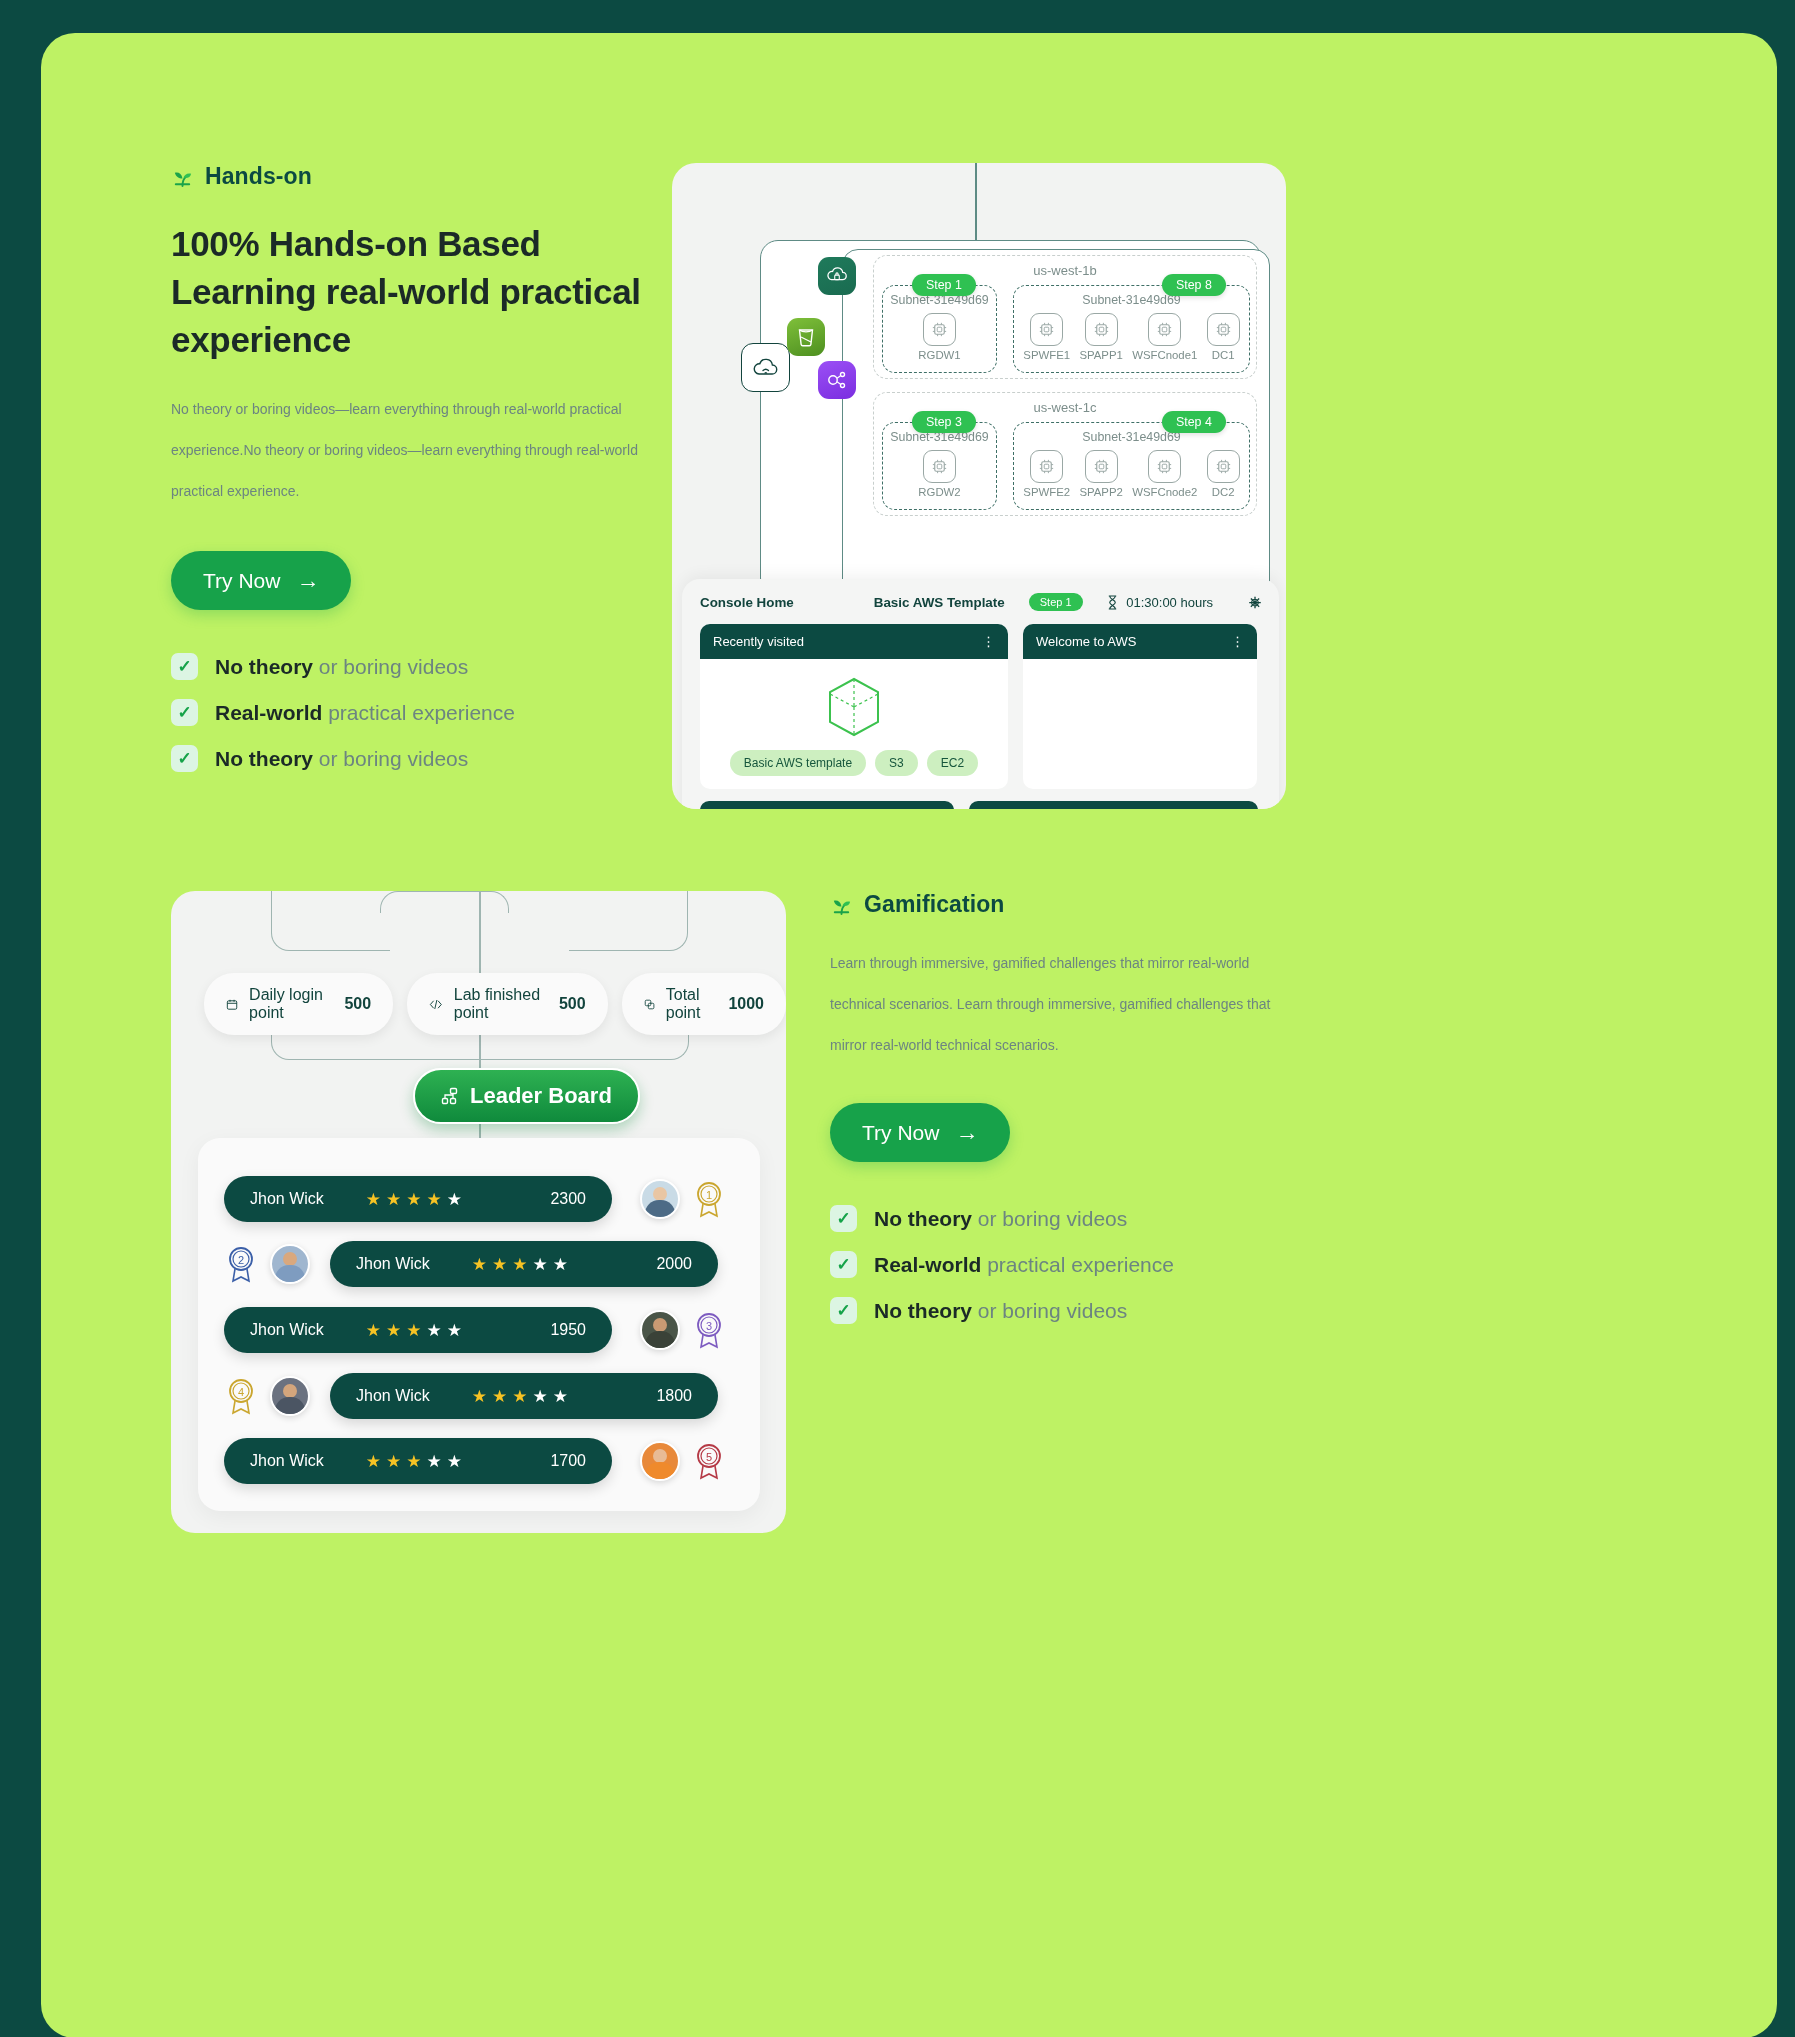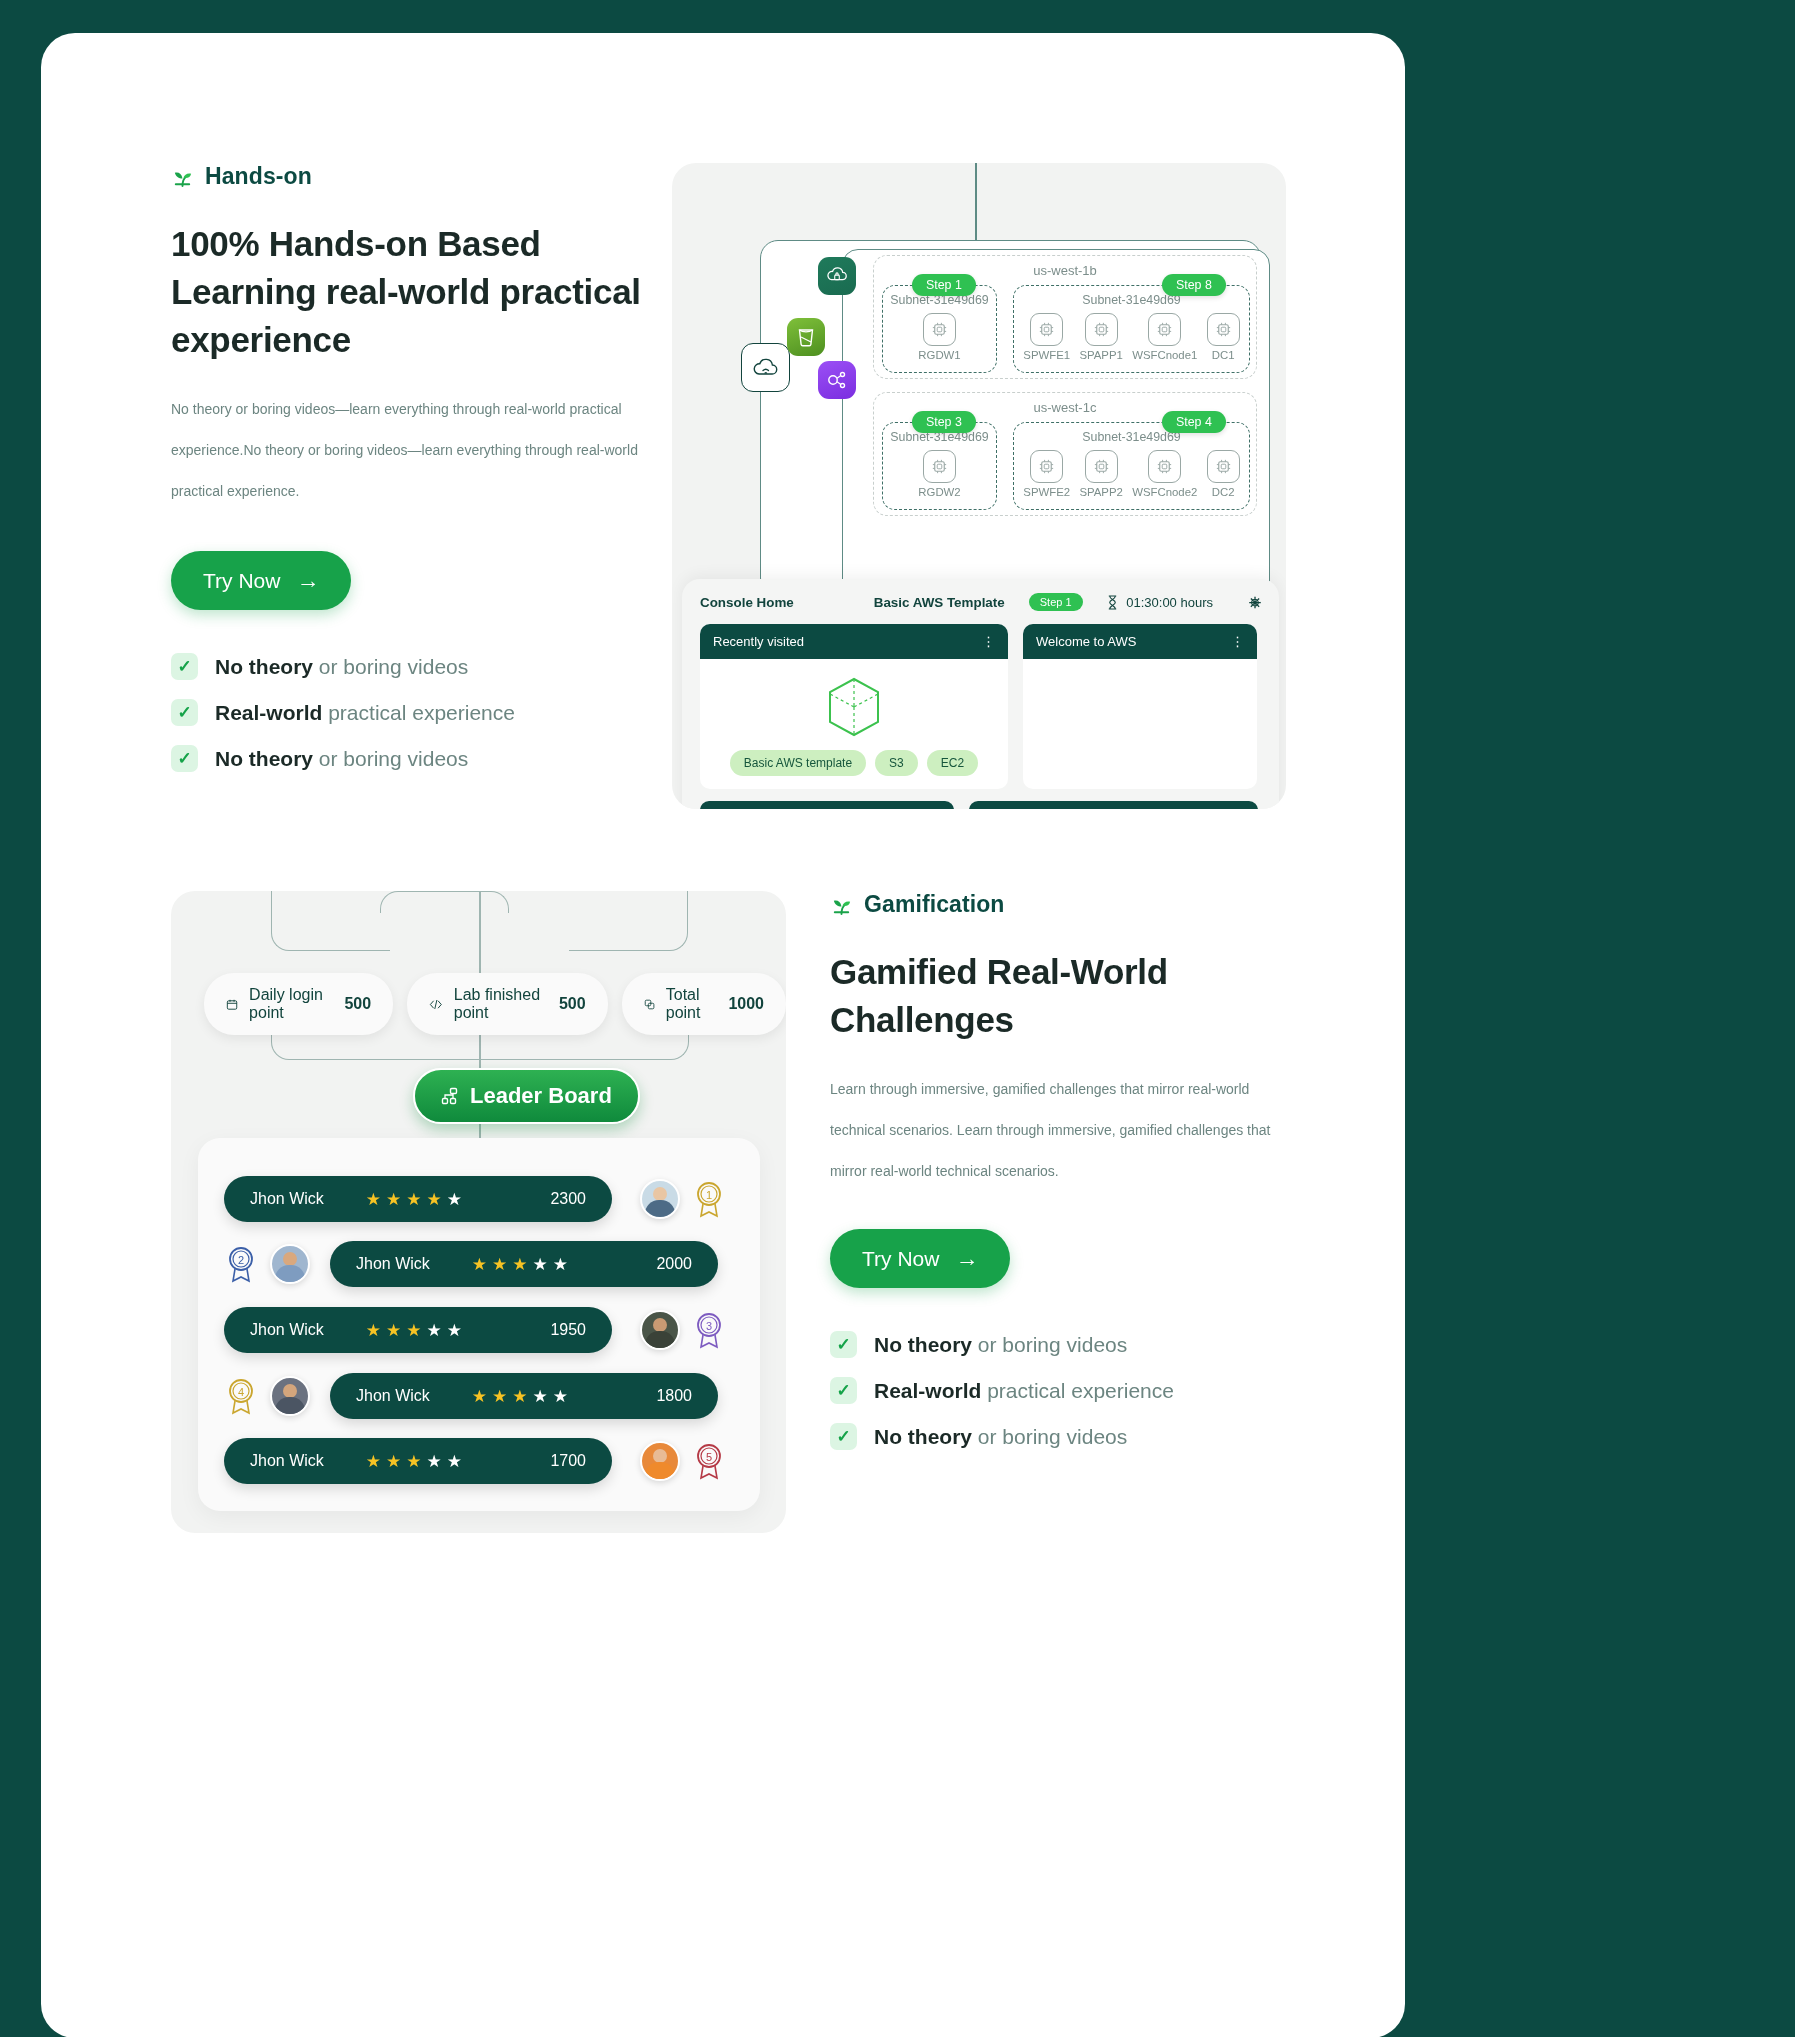--- a/index.html
+++ b/index.html
@@ -5,22 +5,22 @@
   * { box-sizing: border-box; margin: 0; padding: 0; }
   html, body {
     width: 1796px; height: 2038px;
     font-family: "Liberation Sans", sans-serif;
     background: #0c4a42;
     overflow: hidden;
   }
   .page-frame {
     position: absolute;
     left: 41px; top: 33px;
-    width: 1364px; height: 2005px;
-    background: #ffffff;
+    width: 1736px; height: 2005px;
+    background: #bef264;
     border-radius: 34px;
   }
 
   
   .eyebrow {
     display: flex; align-items: center; gap: 11px;
     font-size: 23px; font-weight: 600; color: #0c4a42;
     letter-spacing: 0.1px;
   }
   .sprout-icon { width: 23px; height: 23px; display:block; }
@@ -711,21 +711,20 @@
   <div class="sec2-text">
     <div class="eyebrow">
       <svg class="sprout-icon" viewBox="0 0 24 24">
         <path d="M12 22c0-5 1-8 4-10" fill="none" stroke="#1aa34a" stroke-width="2" stroke-linecap="round"></path>
         <path d="M12 14c-4 0-7-2-8-6 4-1 7 1 8 6z" fill="#1aa34a"></path>
         <path d="M13 13c1-3 4-5 8-4-1 4-4 5-8 4z" fill="#2fc152"></path>
         <path d="M5 20h14" stroke="#1aa34a" stroke-width="2" stroke-linecap="round" fill="none"></path>
       </svg>
       <span>Gamification</span>
     </div>
-    <h2 class="headline">Gamified Real-World Challenges</h2>
     <p class="body-copy">Learn through immersive, gamified challenges that mirror real-world technical scenarios. Learn through immersive, gamified challenges that mirror real-world technical scenarios.</p>
     <button class="cta">
       <span>Try Now</span>
       <span class="arrow">→</span>
     </button>
     <ul class="checklist">
       <li class="check-row">
         <span class="check-badge">✓</span>
         <span class="check-text"><b>No theory</b><span> or boring videos</span></span>
       </li>

